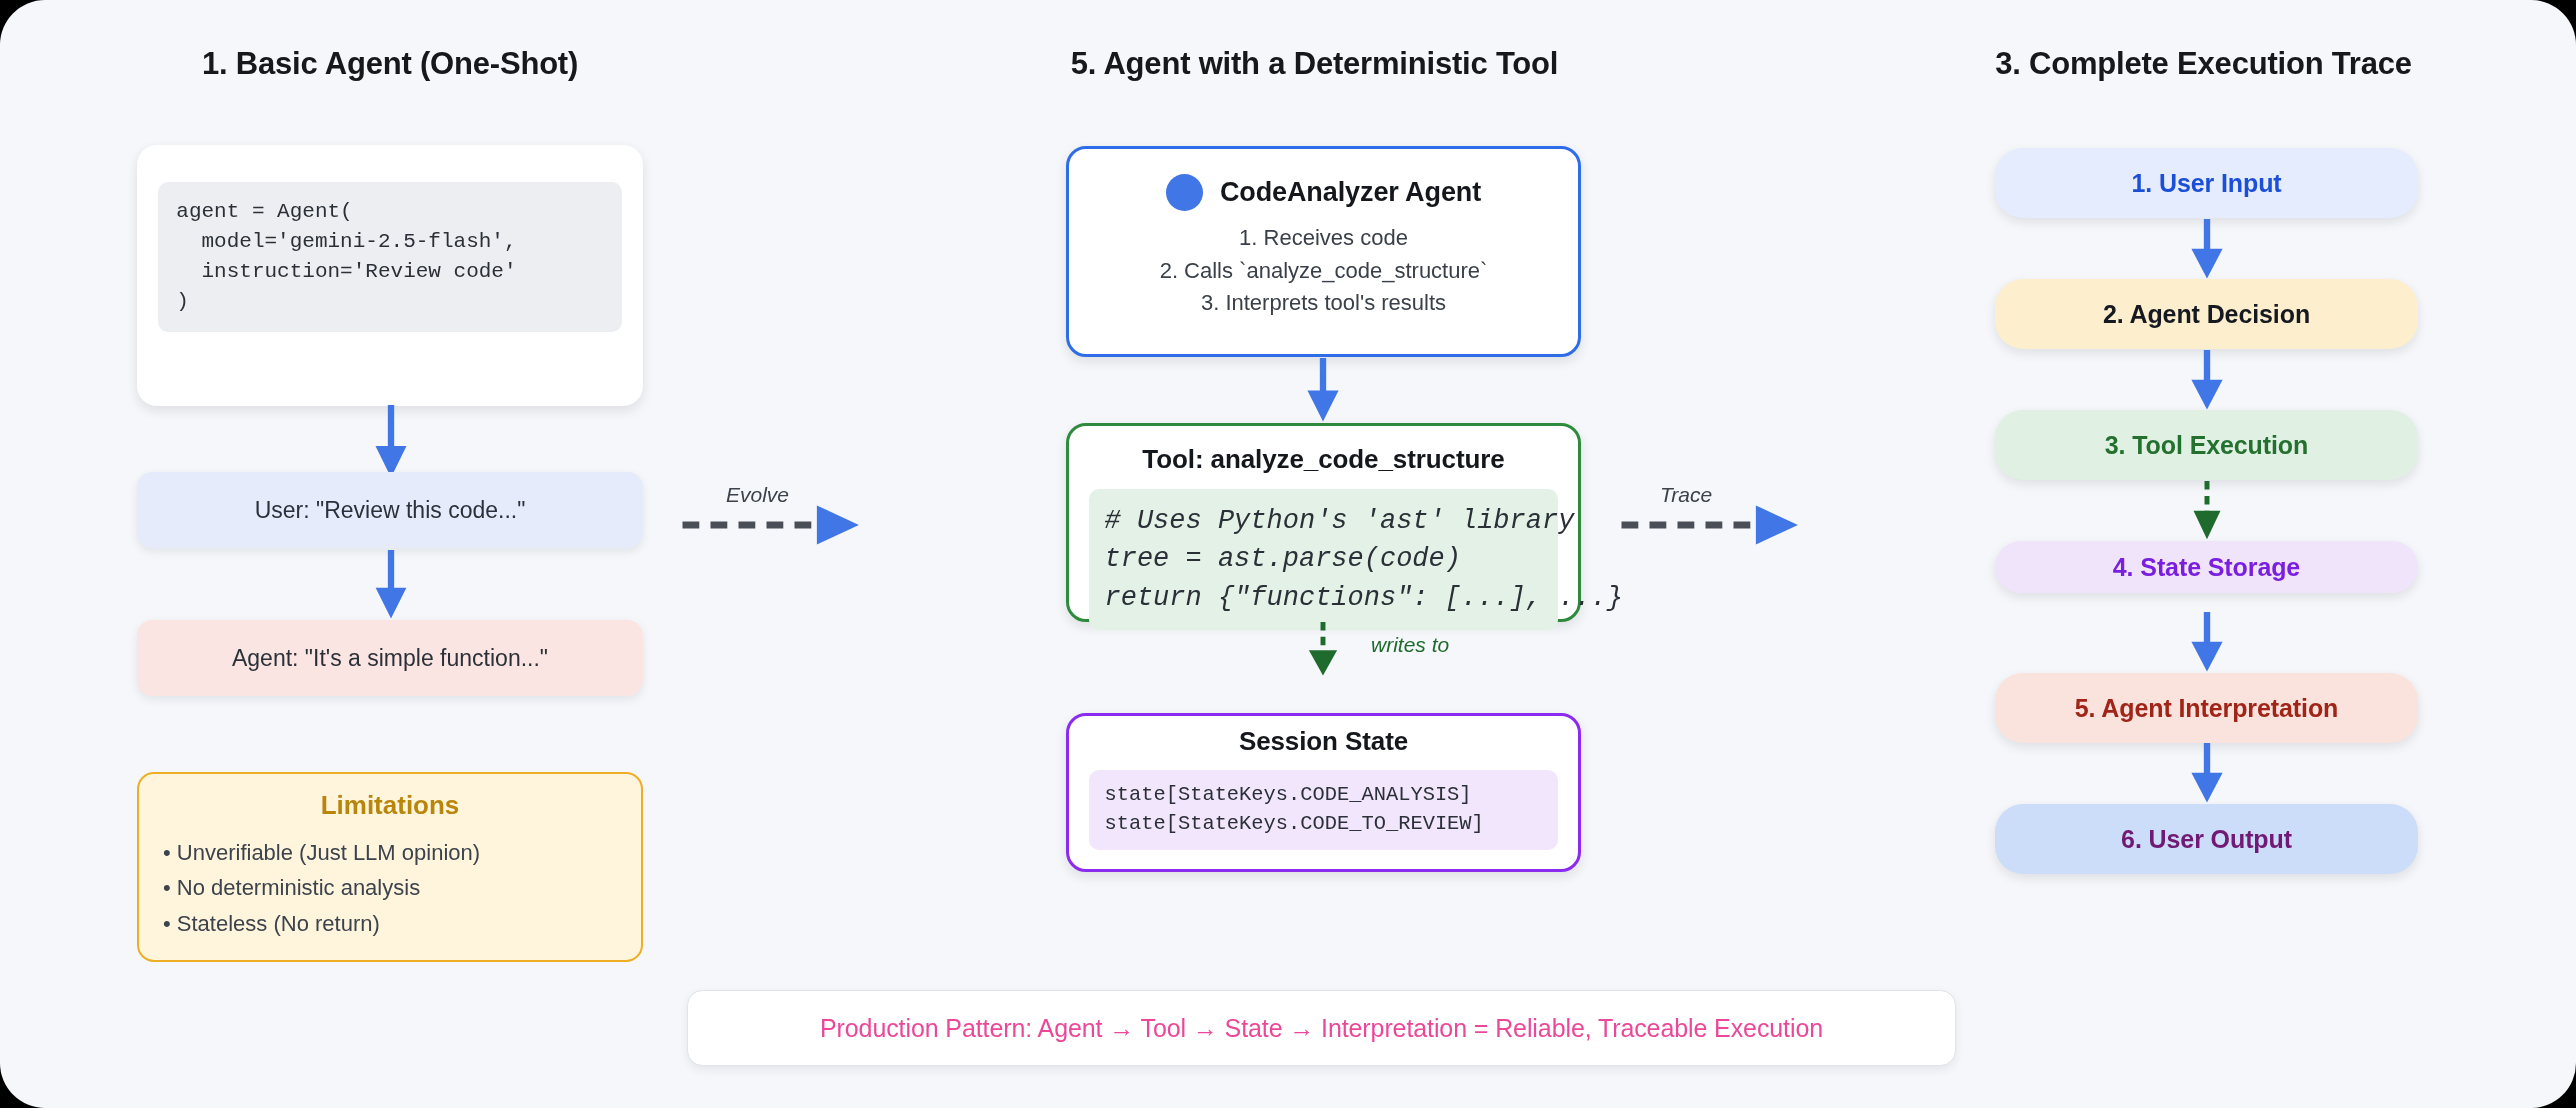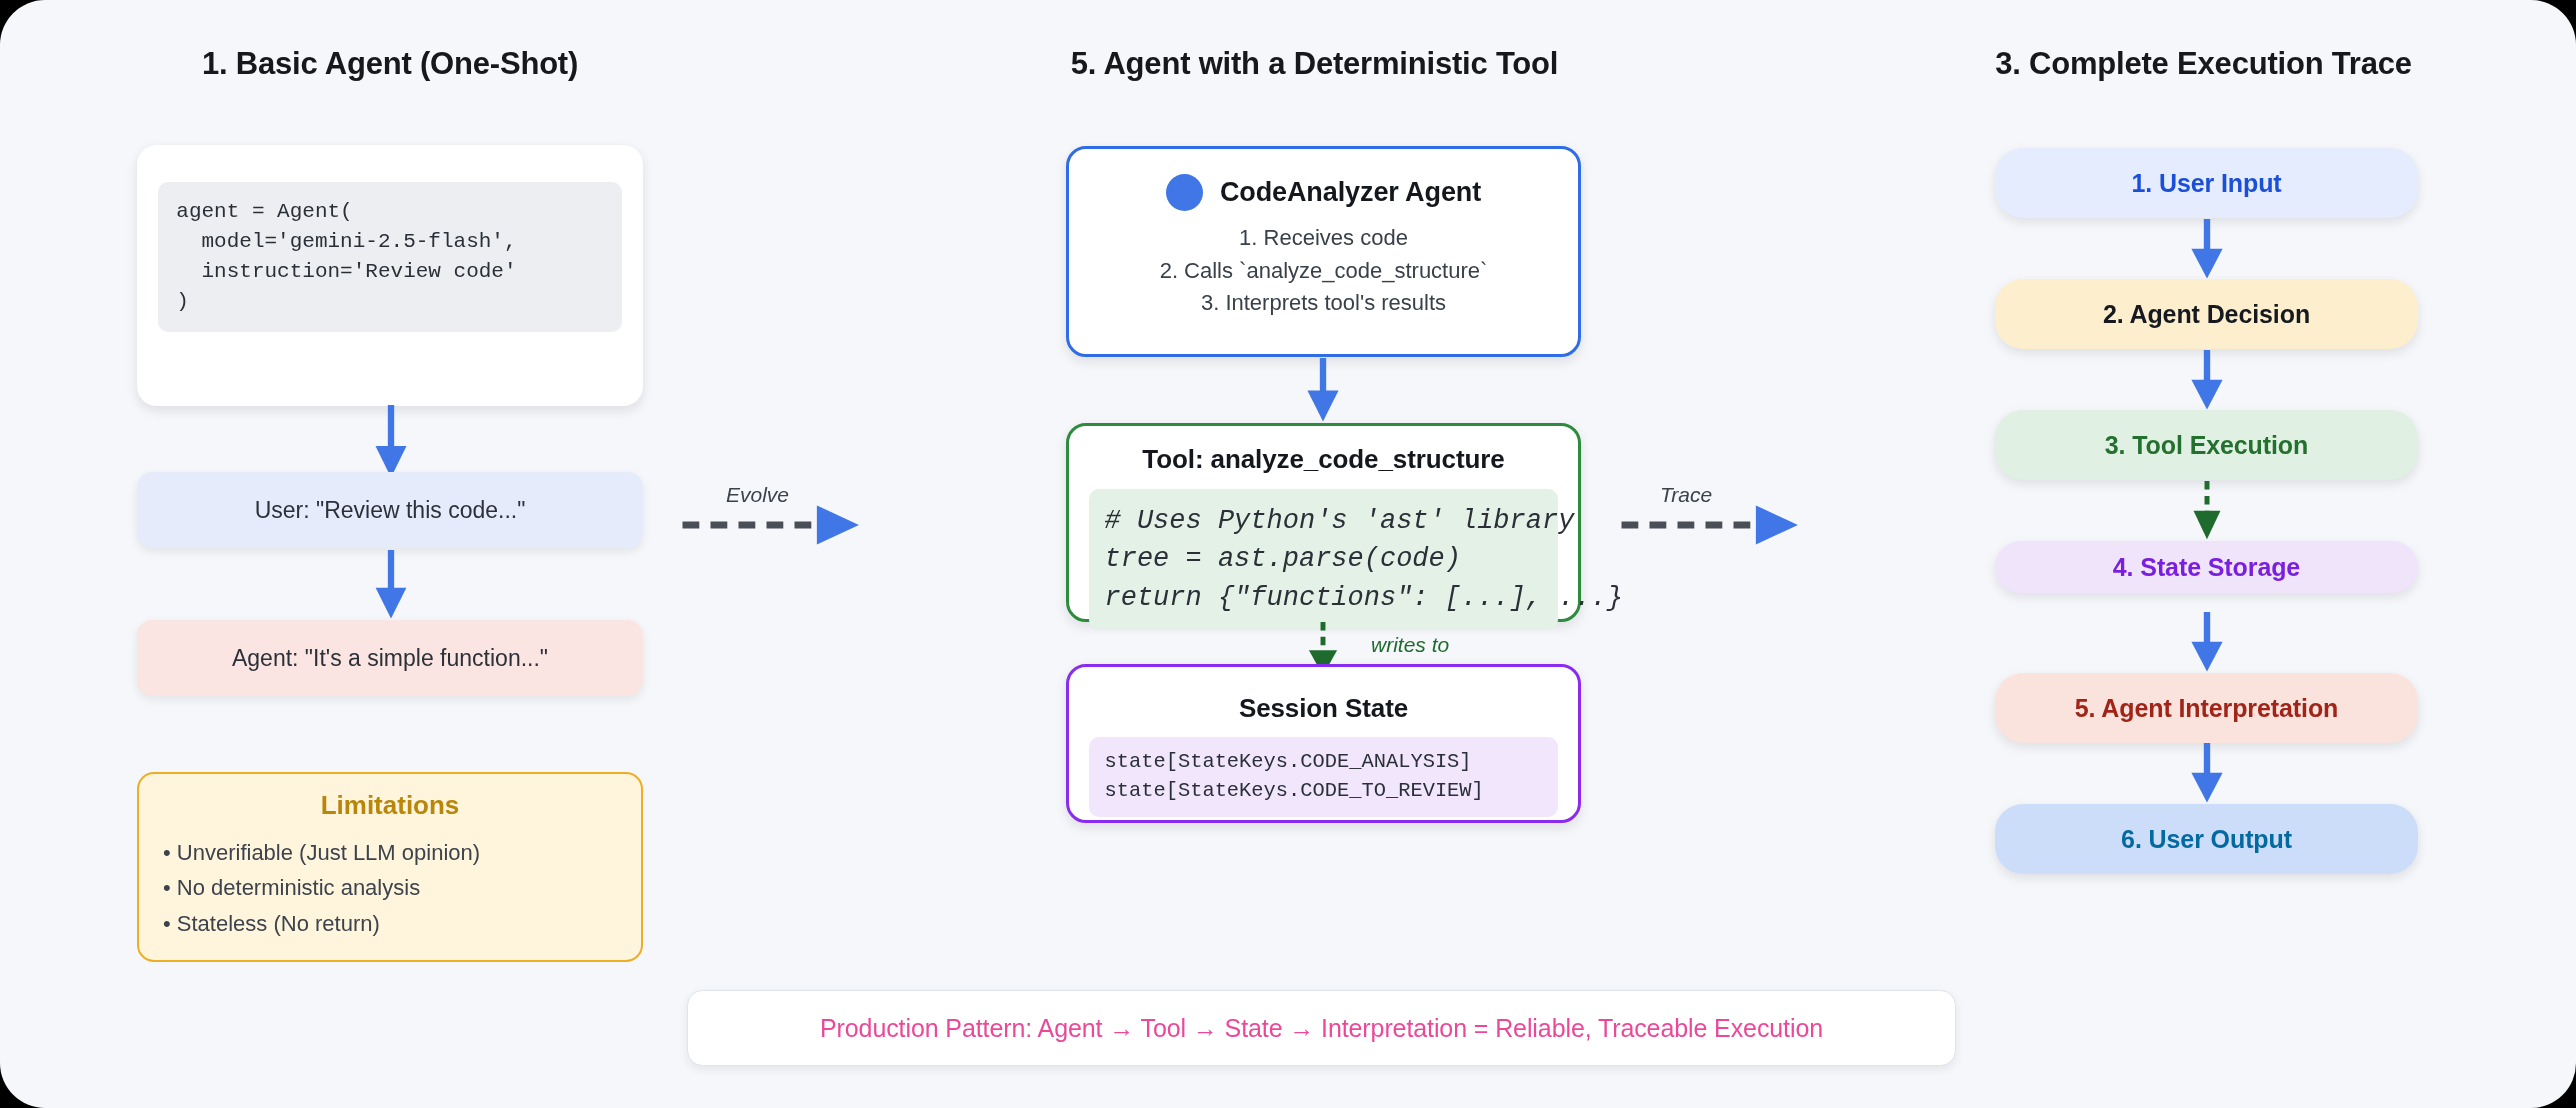--- a/index.html
+++ b/index.html
@@ -219,21 +219,21 @@
   </div>
 
   <div class="arrow-v" style="left:1301px; top:622px; width:44px; height:55px;">
     <svg width="44" height="55" viewBox="0 0 62 78">
       <line x1="31" y1="0" x2="31" y2="42" stroke="#1F6B2E" stroke-width="7" stroke-dasharray="12,9"></line>
       <polygon points="11,40 51,40 31,76" fill="#1F6B2E"></polygon>
     </svg>
   </div>
   <div class="arrow-label" style="left:1371px; top:633px; color:#1F6B2E;">writes to</div>
 
-  <div class="card" style="left:1066px; top:664px; width:515px; height:159px; border:3.5px solid #8B2BF0; padding:22px 20px;">
+  <div class="card" style="left:1066px; top:713px; width:515px; height:159px; border:3.5px solid #8B2BF0; padding:6px 20px;">
     <div class="card-title" style="margin-top:4.2px;">Session State</div>
     <div class="code" style="background:#F2E6FC; margin-top:12.7px; padding:11.3px 15.5px; font-size:20.4px;">state[StateKeys.CODE_ANALYSIS]
 state[StateKeys.CODE_TO_REVIEW]</div>
   </div>
 
   <div class="arrow-label" style="left:1660px; top:483px; color:#3C424B;">Trace</div>
   <div style="position:absolute; left:1621px; top:504px;">
     <svg width="183" height="42" viewBox="0 0 260 60">
       <line x1="0" y1="30" x2="196" y2="30" stroke="#4A4F57" stroke-width="10" stroke-dasharray="24,16"></line>
       <polygon points="192,2 192,58 252,30" fill="#4076E5"></polygon>
@@ -283,21 +283,21 @@
   <div class="trace-step" style="left:1995px; top:673px; width:423px; height:70px; background:#FBE3DD; color:#A02418;">
     <span>5. Agent Interpretation</span>
   </div>
   <div class="arrow-v" style="left:2185px; top:743px; width:44px; height:61px;">
     <svg width="44" height="61" viewBox="0 0 62 86">
       <line x1="31" y1="0" x2="31" y2="46" stroke="#4076E5" stroke-width="9"></line>
       <polygon points="9,42 53,42 31,84" fill="#4076E5"></polygon>
     </svg>
   </div>
 
-  <div class="trace-step" style="left:1995px; top:804px; width:423px; height:70px; background:#CBDDF9; color:#0369a1;justify-content:center;">
+  <div class="trace-step" style="left:1995px; top:804px; width:423px; height:70px; background:#CBDDF9; color:#701a75;justify-content:center;">
     <span>6. User Output</span>
   </div>
 
   <div id="footer-box" style="left:687px; top:990px; width:1269px; height:76px;">
     <span id="footer-text">Production Pattern: Agent → Tool → State → Interpretation = Reliable, Traceable Execution</span>
   </div>
 
 </div>
 
 

